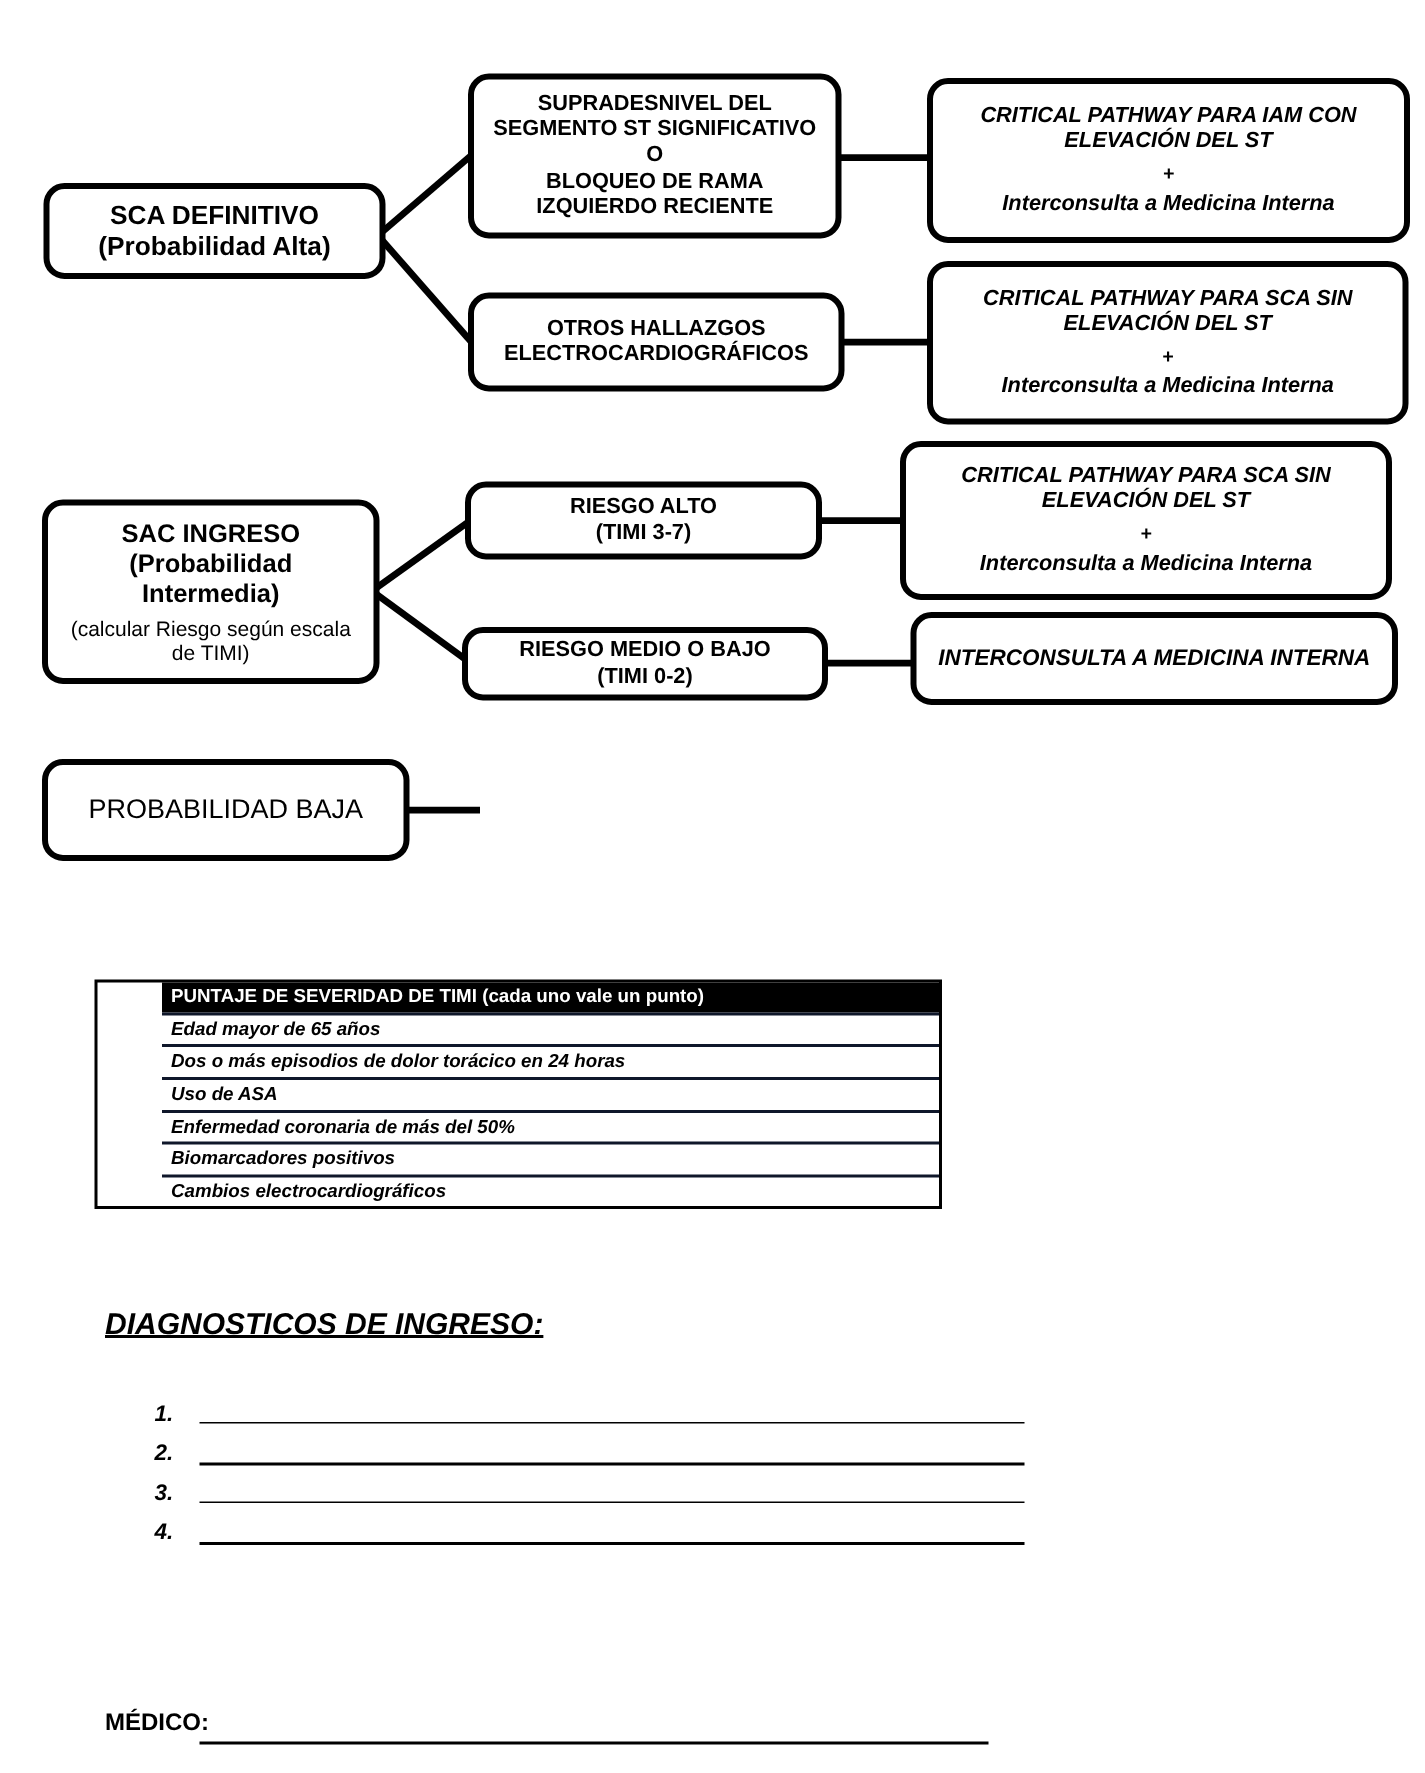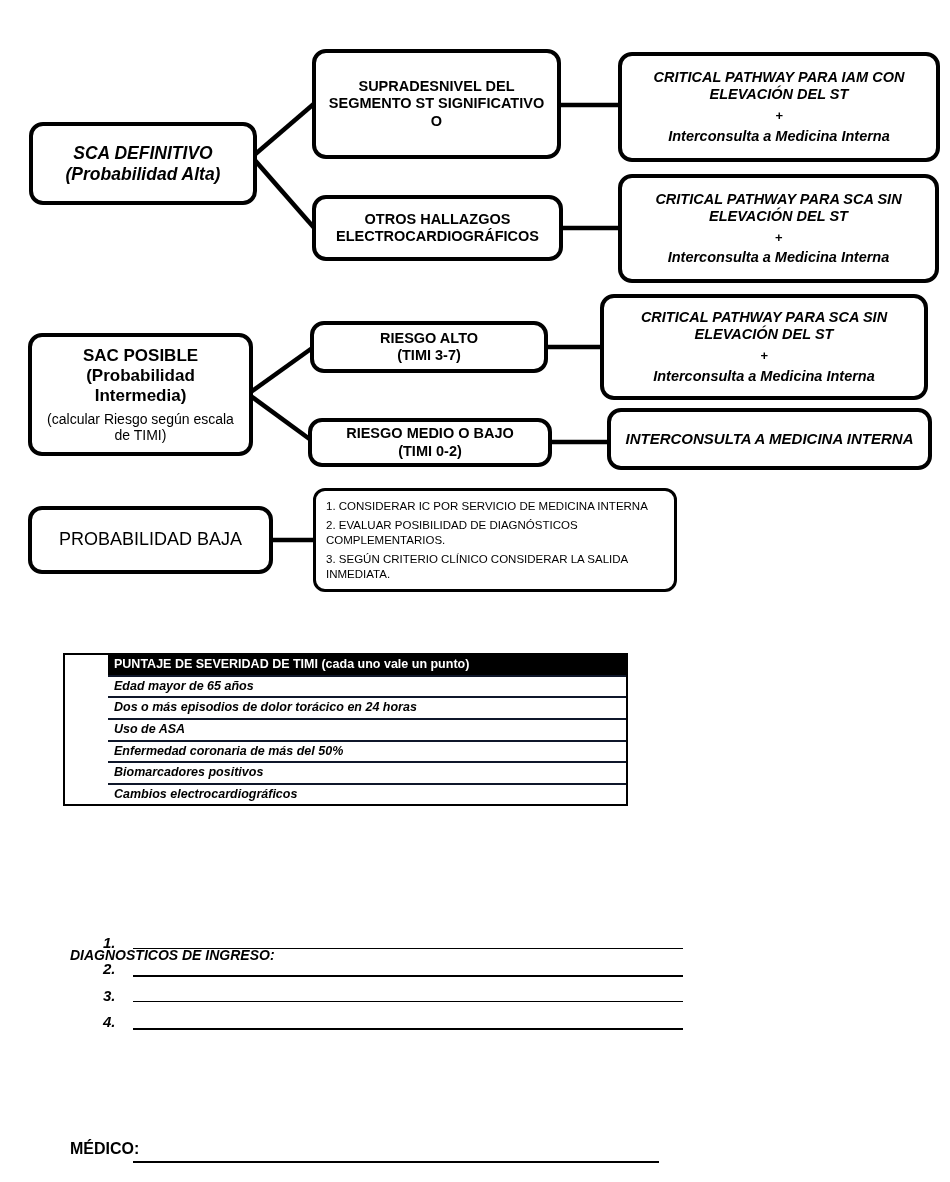--- a/index.html
+++ b/index.html
@@ -15,21 +15,21 @@
   .plus{font-size:13px;margin:5px 0 4px 0;}
   .note{font-weight:400;font-size:14px;margin-top:5px;line-height:1.15;}
   .actions{align-items:flex-start;text-align:left;justify-content:flex-start;
            font-weight:400;font-size:11.5px;border-width:3px;border-radius:12px;
            padding:8px 10px;line-height:1.3;}
   .actions div{margin-bottom:4px;}
   .timi{position:absolute;left:63px;top:653px;width:565px;border:2px solid #000;
         box-sizing:border-box;font-weight:700;font-size:12.5px;line-height:1.25;padding-left:43px;}
   .timi-header{background:#000;color:#fff;padding:2px 6px;}
   .timi-row{border-top:2px solid #0f172a;padding:2px 6px;white-space:pre-line;font-style:italic;}
-  .diag-title{position:absolute;left:70px;top:947px;font-style:italic;font-weight:700;font-size:14px;}
+  .diag-title{position:absolute;left:70px;top:872px;font-style:italic;font-weight:700;font-size:20px;text-decoration:underline;}
   .diag-num{position:absolute;font-style:italic;font-weight:700;font-size:15px;}
   .blank{position:absolute;height:0;}
   .medico-label{position:absolute;left:70px;top:1140px;font-weight:700;font-size:16px;}
 </style>
 </head>
 <body>
 
 <div id="page">
 
   <svg class="connectors" width="950" height="1182" viewBox="0 0 950 1182">
@@ -37,29 +37,31 @@
     <line x1="252" y1="157" x2="316" y2="230" stroke="#000" stroke-width="4.5"></line>
     <line x1="556" y1="105" x2="625" y2="105" stroke="#000" stroke-width="4.5"></line>
     <line x1="558" y1="228" x2="625" y2="228" stroke="#000" stroke-width="4.5"></line>
     <line x1="248" y1="394" x2="315" y2="346" stroke="#000" stroke-width="4.5"></line>
     <line x1="248" y1="394" x2="315" y2="443" stroke="#000" stroke-width="4.5"></line>
     <line x1="543" y1="347" x2="606" y2="347" stroke="#000" stroke-width="4.5"></line>
     <line x1="547" y1="442" x2="613" y2="442" stroke="#000" stroke-width="4.5"></line>
     <line x1="252" y1="540" x2="320" y2="540" stroke="#000" stroke-width="4.5"></line>
   </svg>
 
-  <div class="fbox" style="left:29px;top:122px;width:228px;height:83px;font-size:17.5px;font-style:italic;">
+  <div class="fbox" style="left:29px;top:122px;width:228px;height:64px;font-size:17.5px;">
     <div>SCA DEFINITIVO</div>
     <div>(Probabilidad Alta)</div>
   </div>
 
   <div class="fbox" style="left:312px;top:49px;width:249px;height:110px;font-size:14.5px;">
     <div class="pre">SUPRADESNIVEL DEL
 SEGMENTO ST SIGNIFICATIVO</div>
     <div>O</div>
+    <div class="pre">BLOQUEO DE RAMA
+IZQUIERDO RECIENTE</div>
   </div>
 
   <div class="fbox italic" style="left:618px;top:52px;width:322px;height:110px;font-size:14.5px;">
     <div class="pre">CRITICAL PATHWAY PARA IAM  CON
 ELEVACIÓN DEL ST</div>
     <div class="plus">+</div>
     <div>Interconsulta a Medicina Interna</div>
   </div>
 
   <div class="fbox" style="left:312px;top:195px;width:251px;height:66px;font-size:14.5px;">
@@ -68,21 +70,21 @@
   </div>
 
   <div class="fbox italic" style="left:618px;top:174px;width:321px;height:109px;font-size:14.5px;">
     <div class="pre">CRITICAL PATHWAY PARA SCA SIN
 ELEVACIÓN DEL ST</div>
     <div class="plus">+</div>
     <div>Interconsulta a Medicina Interna</div>
   </div>
 
   <div class="fbox" style="left:28px;top:333px;width:225px;height:123px;font-size:17px;">
-    <div>SAC POSIBLE</div>
+    <div>SAC INGRESO</div>
     <div class="pre">(Probabilidad
 Intermedia)</div>
     <div class="note pre">(calcular Riesgo según escala
 de TIMI)</div>
   </div>
 
   <div class="fbox" style="left:310px;top:321px;width:238px;height:52px;font-size:14.5px;">
     <div>RIESGO ALTO</div>
     <div>(TIMI 3-7)</div>
   </div>
@@ -100,27 +102,20 @@
   </div>
 
   <div class="fbox italic" style="left:607px;top:408px;width:325px;height:62px;font-size:15px;">
     <div>INTERCONSULTA A MEDICINA INTERNA</div>
   </div>
 
   <div class="fbox" style="left:28px;top:506px;width:245px;height:68px;font-size:18px;font-weight:400;">
     <div>PROBABILIDAD BAJA</div>
   </div>
 
-  <div class="fbox actions" style="left:313px;top:488px;width:364px;height:104px;">
-    <div>1. CONSIDERAR IC POR SERVICIO DE MEDICINA INTERNA</div>
-    <div class="pre">2. EVALUAR POSIBILIDAD DE DIAGNÓSTICOS
-COMPLEMENTARIOS.</div>
-    <div class="pre">3. SEGÚN CRITERIO CLÍNICO CONSIDERAR LA SALIDA
-INMEDIATA.</div>
-  </div>
 
   <div class="timi">
     <div class="timi-header">PUNTAJE DE SEVERIDAD DE TIMI (cada uno vale un punto)</div>
     <div class="timi-row">Edad mayor de 65 años</div>
     <div class="timi-row">Dos o más episodios de dolor torácico en 24 horas</div>
     <div class="timi-row">Uso de ASA</div>
     <div class="timi-row">Enfermedad coronaria de más del 50%</div>
     <div class="timi-row">Biomarcadores positivos</div>
     <div class="timi-row">Cambios electrocardiográficos</div>
   </div>

